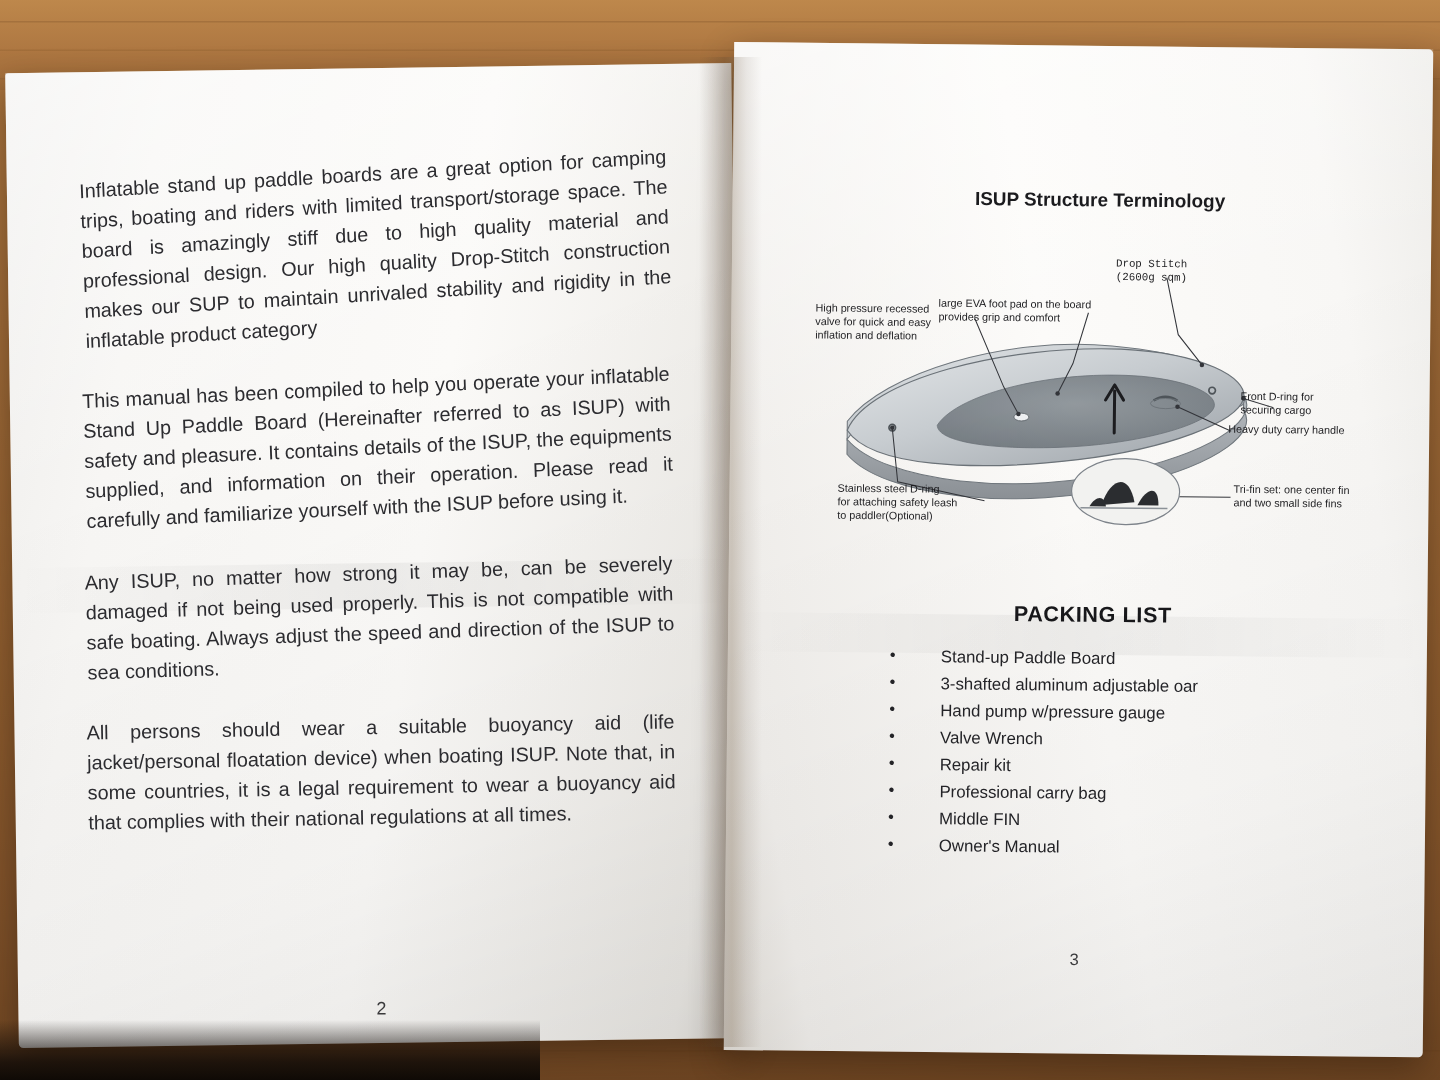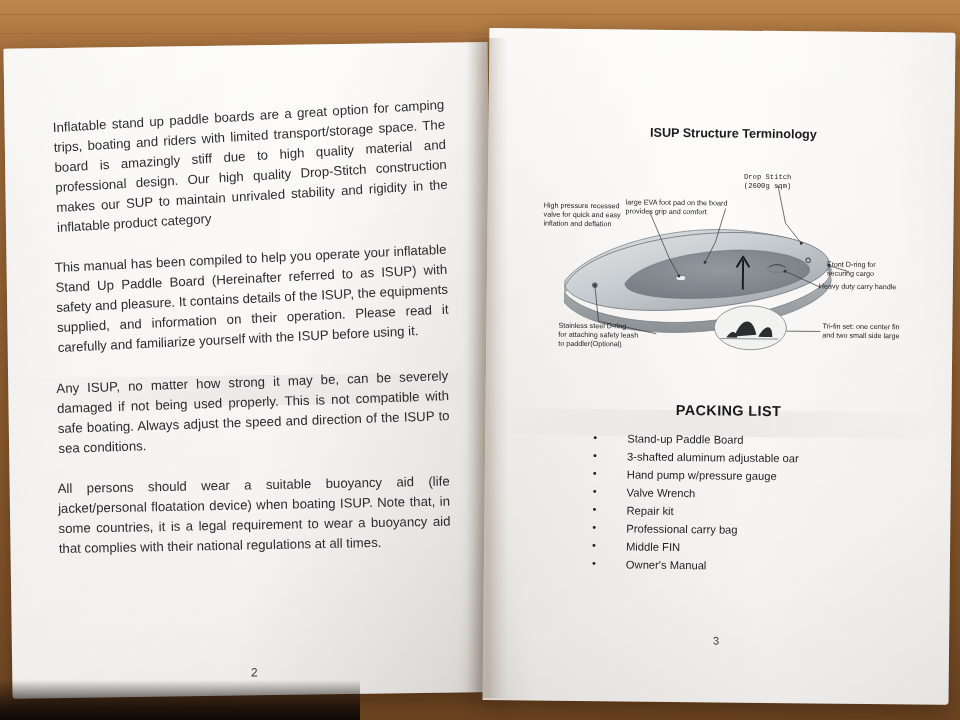--- a/index.html
+++ b/index.html
@@ -309,21 +309,21 @@
           <div class="fig-label" style="left: 14px; top: 56px; width: 108px; white-space: pre-line;">High pressure recessed
 valve for quick and easy
 inflation and deflation</div>
 
           <div class="fig-label" style="left: 298px; top: 112px; width: 86px; white-space: pre-line;">Front D-ring for
 securing cargo</div>
 
           <div class="fig-label" style="left: 290px; top: 134px; width: 100px; white-space: pre-line;">Heavy duty carry handle</div>
 
           <div class="fig-label" style="left: 294px; top: 174px; width: 92px; white-space: pre-line;">Tri-fin set: one center fin
-and two small side large</div>
+and two small side fins</div>
 
           <div class="fig-label" style="left: 30px; top: 176px; width: 120px; white-space: pre-line;">Stainless steel D-ring
 for attaching safety leash
 to paddler(Optional)</div>
         </div>
 
         <div id="packing-title">PACKING LIST</div>
 
         <ul id="packing-list">
           <li>Stand-up Paddle Board</li>

